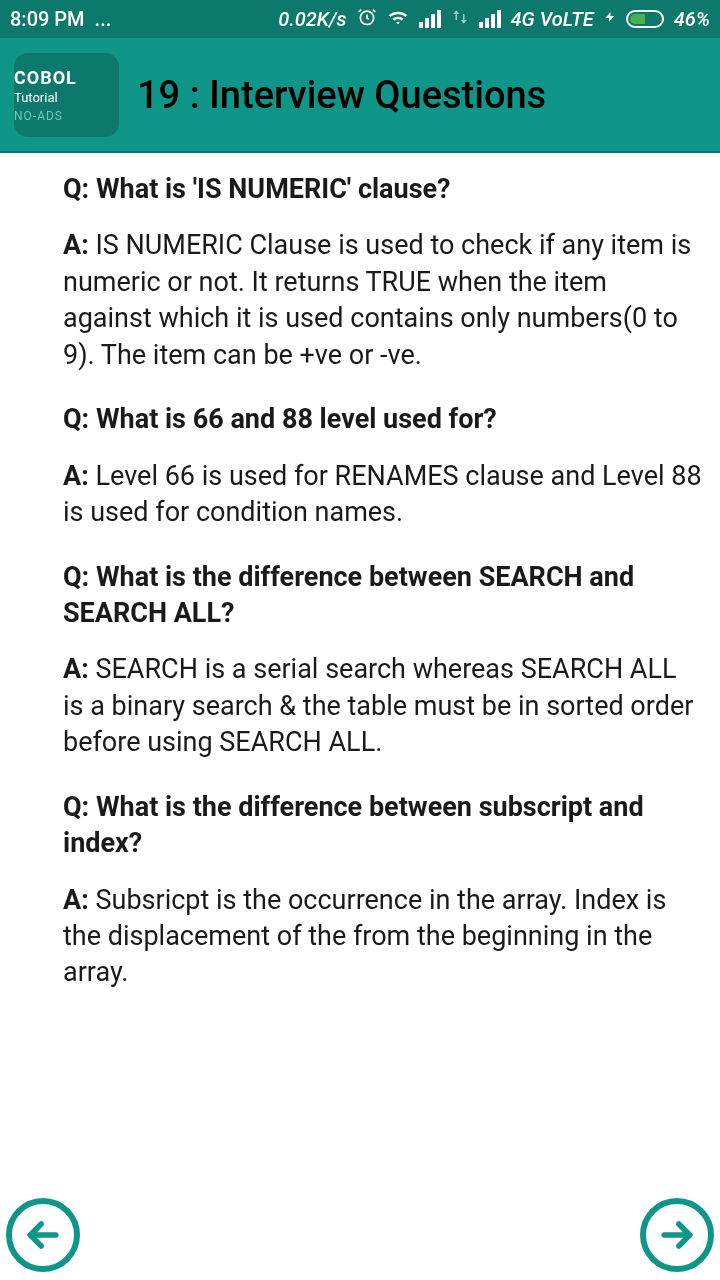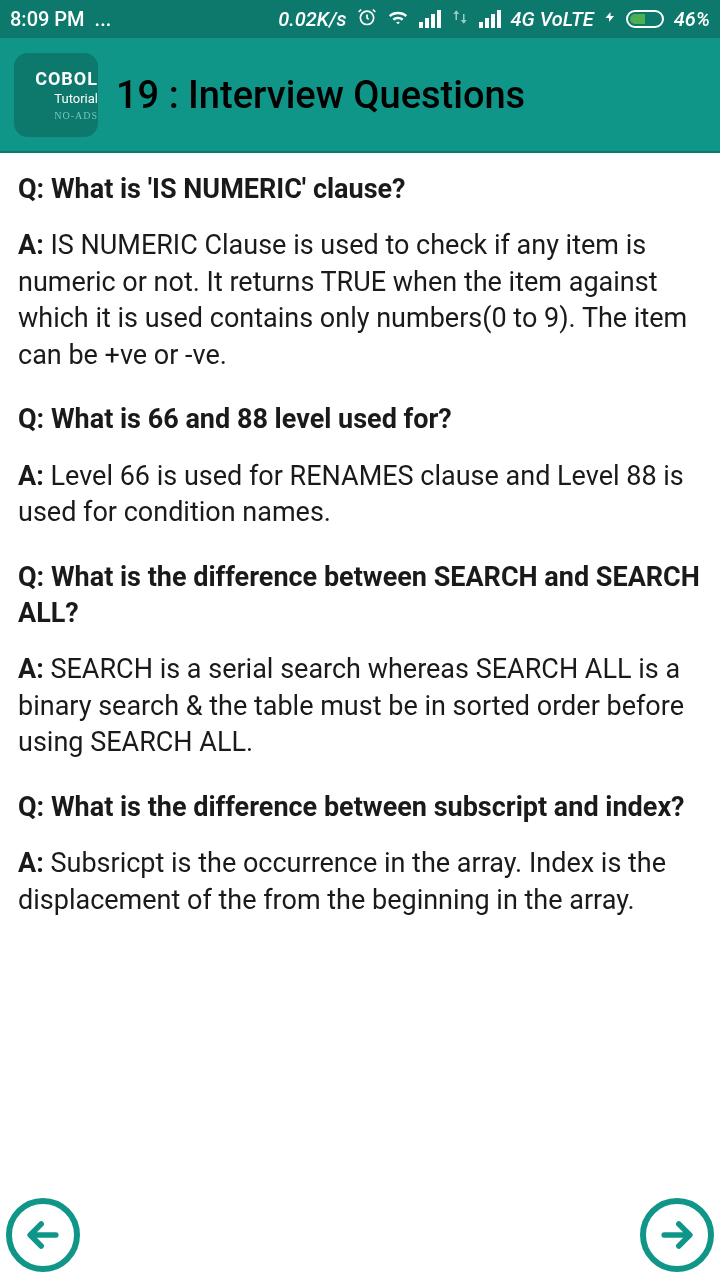--- a/index.html
+++ b/index.html
@@ -42,38 +42,38 @@
 .app-bar {
   height: 115px;
   background: #109688;
   display: flex;
   align-items: center;
   padding: 0 14px;
   gap: 18px;
   border-bottom: 2px solid #0d786c;
 }
 .app-icon {
-  width: 84px; height: 84px;
+  width: 105px; height: 84px;
   background: #0d786c;
   border-radius: 14px;
   display: flex; flex-direction: column;
-  align-items: flex-end; justify-content: center;
+  align-items: flex-start; justify-content: center;
   color: #fff;
 }
 .app-icon .line1 { font-size: 18px; font-weight: 700; letter-spacing: 1px; }
 .app-icon .line2 { font-size: 13px; margin-top: 2px; }
-.app-icon .line3 { font-size: 10px; color: #6fc9bf; margin-top: 4px; letter-spacing: 1px; font-family: Liberation Serif, serif; }
+.app-icon .line3 { font-size: 12px; color: #6fc9bf; margin-top: 4px; letter-spacing: 1px; }
 .app-title { color: #000000; font-size: 38px; font-weight: 500; }
 .content {
   padding: 18px 18px 0 18px;
   font-size: 27px;
   line-height: 1.35;
   color: #1a1a1a;
 }
-.qa-block { margin-bottom: 28px; }
+.qa-block { margin-bottom: 28px; margin-left: 45px; }
 .question { font-weight: 700; margin-bottom: 20px; }
 .answer { font-weight: 400; }
 .answer-label { font-weight: 700; }
 .nav-btn {
   position: absolute;
   bottom: 8px;
   width: 74px; height: 74px;
   border: 6px solid #109688;
   border-radius: 50%;
   background: #fff;

